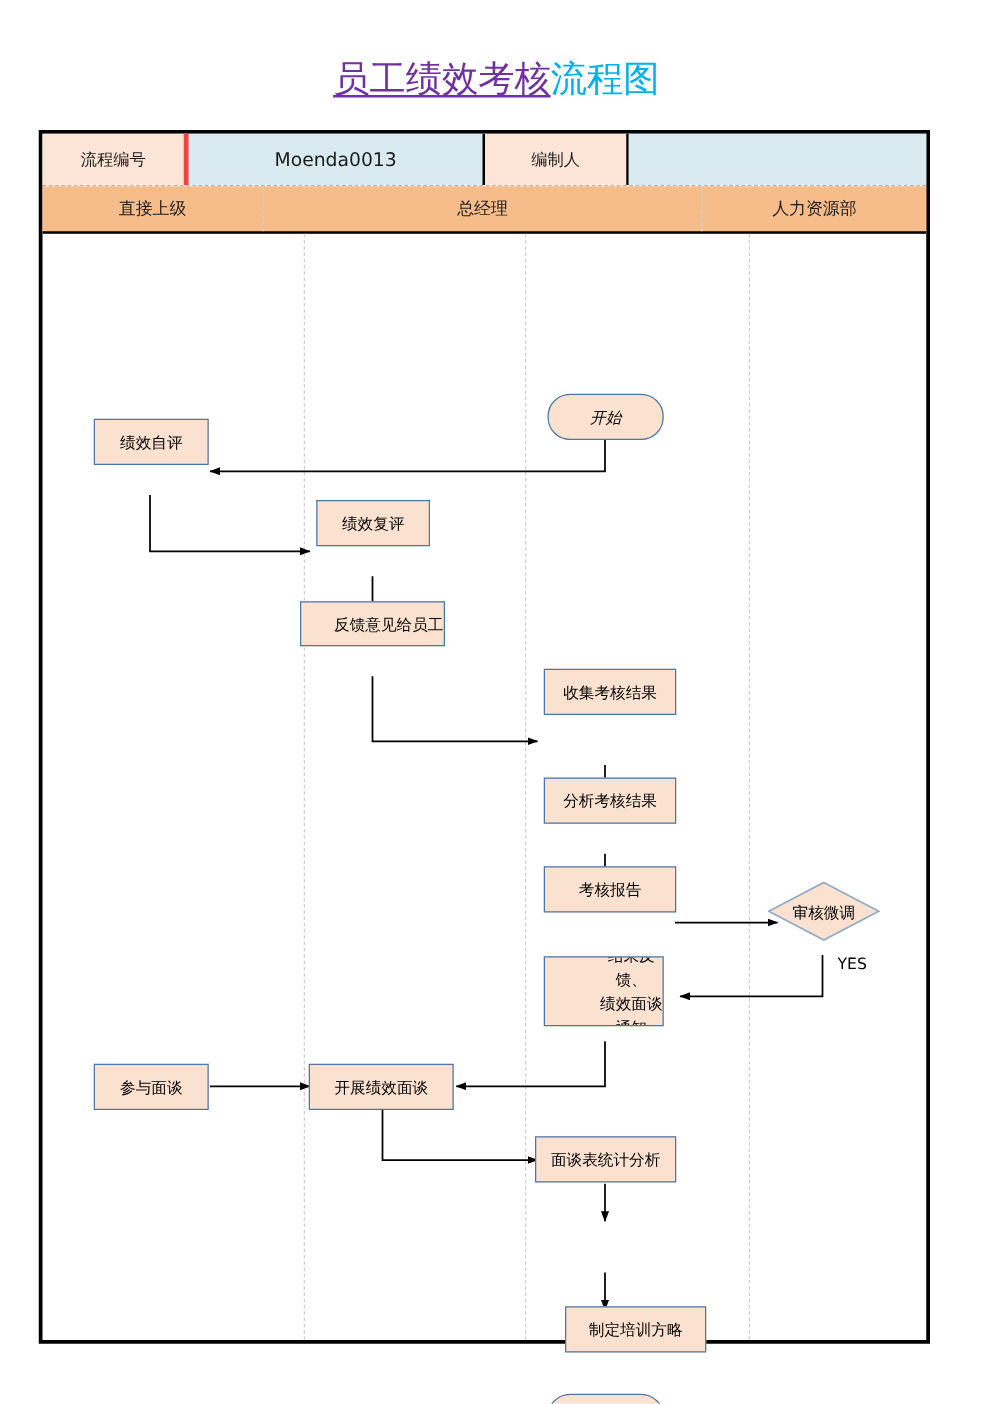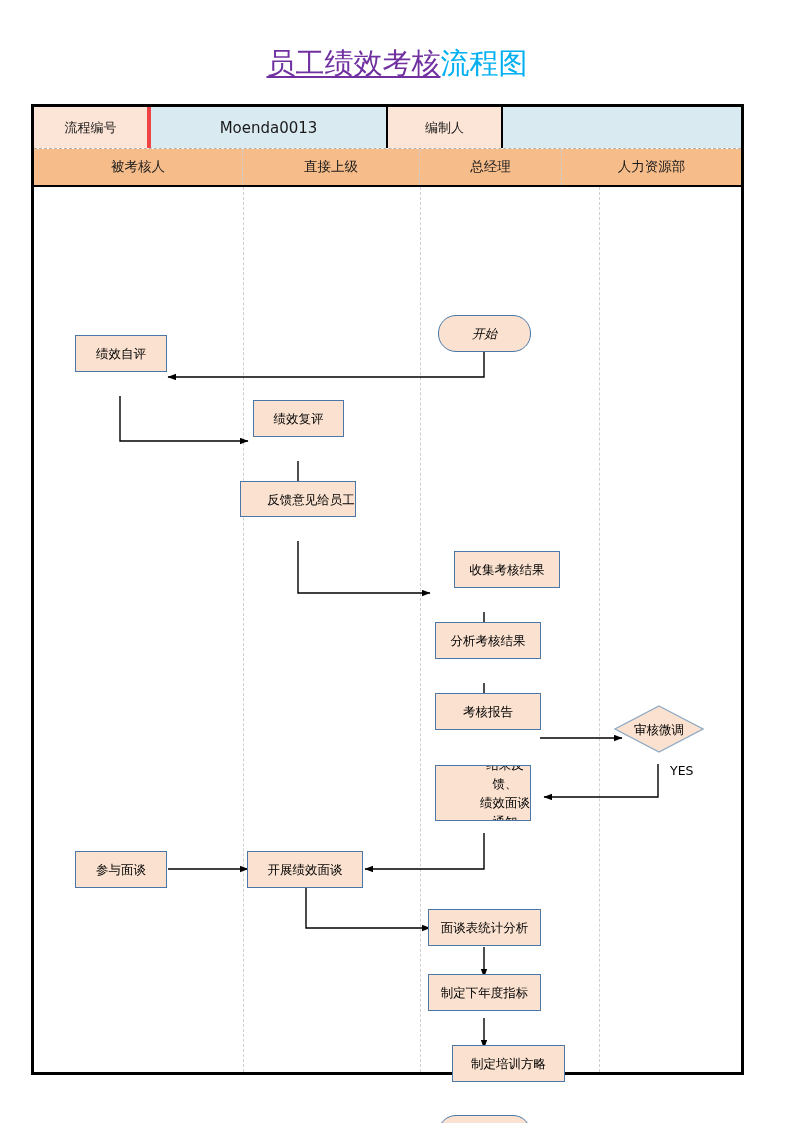--- a/index.html
+++ b/index.html
@@ -180,21 +180,20 @@
 <div id="frame">
 
   <div id="info-row">
     <div class="info-cell info-label" id="info-cell-0">流程编号</div>
     <div class="info-cell info-value" id="info-cell-1">Moenda0013</div>
     <div class="info-cell info-label" id="info-cell-2">编制人</div>
     <div class="info-cell info-value" id="info-cell-3"></div>
   </div>
 
   <div id="lane-header">
-    <div class="lane-head-cell" style="width:209px">被考核人</div>
     <div class="lane-head-cell" style="width:177px">直接上级</div>
     <div class="lane-head-cell" style="flex:1">总经理</div>
     <div class="lane-head-cell" style="width:179px">人力资源部</div>
   </div>
 
   <div id="lane-body">
 
     <div class="lane-div" style="left:209px"></div>
     <div class="lane-div" style="left:386px"></div>
     <div class="lane-div" style="left:565px"></div>
@@ -238,21 +237,21 @@
     </svg>
 
     <div class="node terminator" style="left:404px; top:128px; width:93px; height:37px;">开始</div>
 
     <div class="node" style="left:41px; top:148px; width:92px; height:37px;">绩效自评</div>
 
     <div class="node" style="left:219px; top:213px; width:91px; height:37px;">绩效复评</div>
 
     <div class="node" style="left:206px; top:294px; width:116px; height:36px;padding-left:26px;">反馈意见给员工</div>
 
-    <div class="node" style="left:401px; top:364px; width:106px; height:37px;margin-left:19px;">收集考核结果</div>
+    <div class="node" style="left:401px; top:348px; width:106px; height:37px;">收集考核结果</div>
 
     <div class="node" style="left:401px; top:506px; width:106px; height:37px;">考核报告</div>
 
     <div class="node" style="left:401px; top:435px; width:106px; height:37px;">分析考核结果</div>
 
     <div class="node decision" style="left:580px; top:518px; width:90px; height:48px;">
       <svg class="dia-shape" viewBox="0 0 90 48" preserveAspectRatio="none">
         <polygon points="45,1 89,24 45,47 1,24" fill="#FBE2D0" stroke="#8FA9C4" stroke-width="1.3"></polygon>
       </svg>
       <span class="dia-label">审核微调</span>
@@ -260,21 +259,20 @@
 
     <div class="node" style="left:401px; top:578px; width:96px; height:56px; line-height:19px;padding-left:44px;">结果反馈、
 绩效面谈通知</div>
 
     <div class="node" style="left:41px; top:664px; width:92px; height:37px;">参与面谈</div>
 
     <div class="node" style="left:213px; top:664px; width:116px; height:37px;">开展绩效面谈</div>
 
     <div class="node" style="left:394px; top:722px; width:113px; height:37px;">面谈表统计分析</div>
 
-    <div class="node" style="left:394px; top:787px; width:113px; height:37px;">制定下年度指标</div>
 
     <div class="node" style="left:394px; top:858px; width:113px; height:37px;margin-left:24px;">制定培训方略</div>
 
     <div class="node terminator" style="left:404px; top:928px; width:93px; height:37px;">结束</div>
 
     <span class="edge-label" style="left:636px; top:576px;">YES</span>
 
   </div>
 </div>
 

